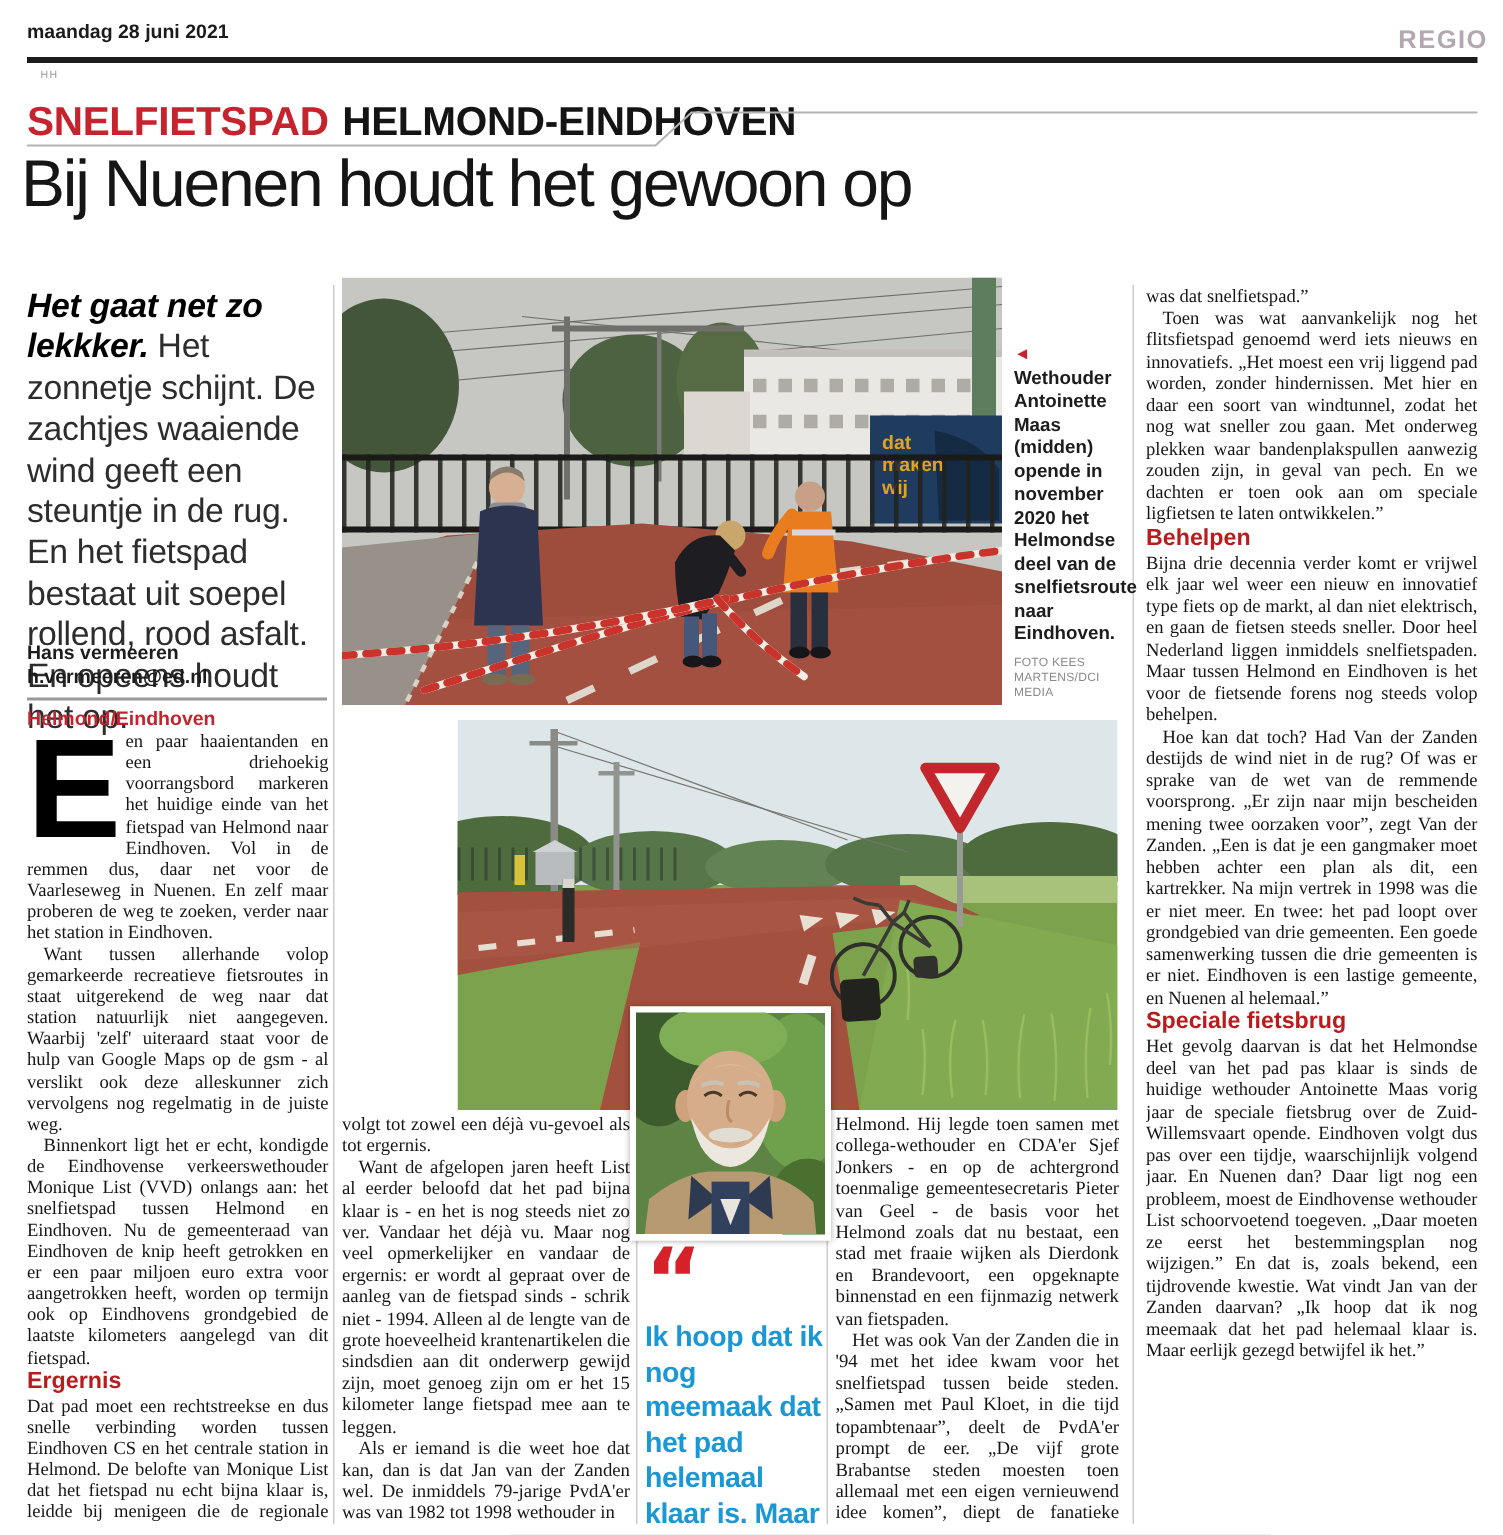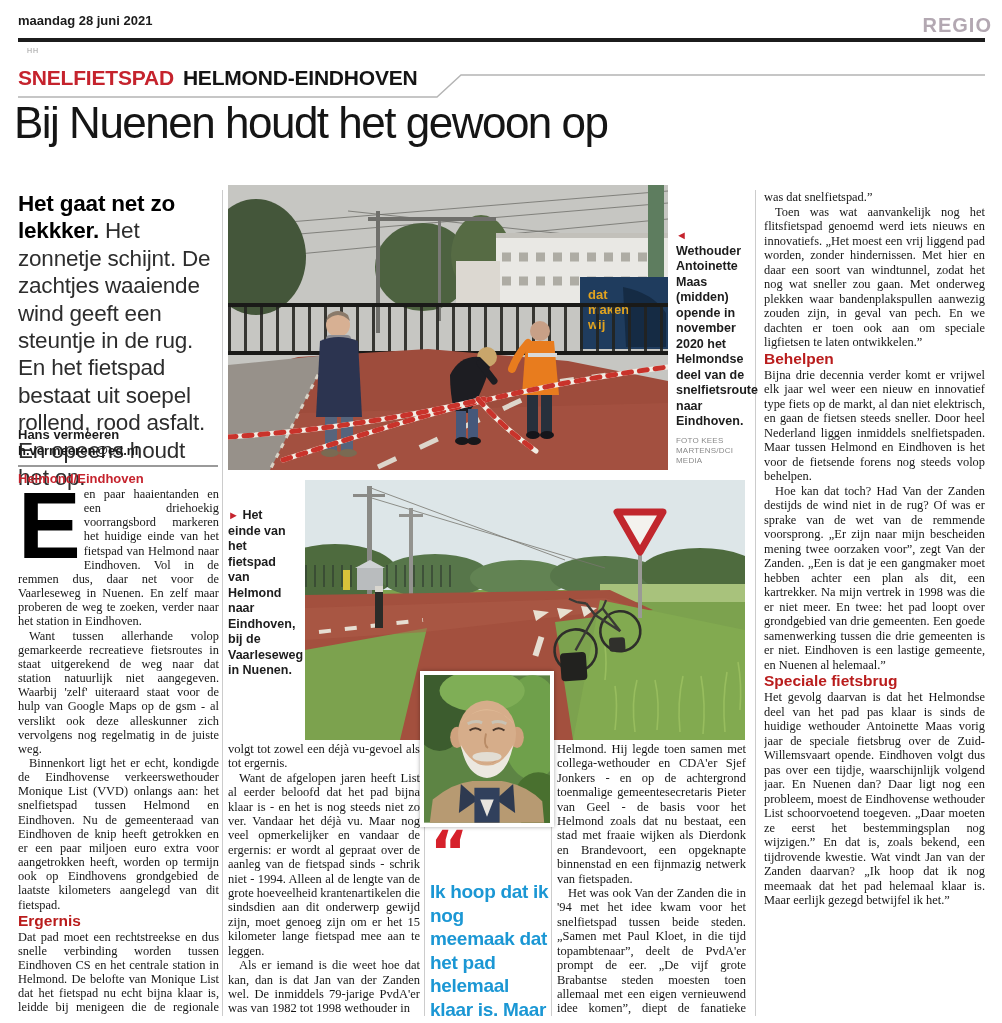--- a/index.html
+++ b/index.html
@@ -3,41 +3,41 @@
 <meta charset="utf-8">
 <style>
   html,body{margin:0;padding:0;background:#e9e9e9;}
   .page{position:relative;width:1002px;height:1023px;background:#ffffff;margin:0 auto;
         font-family:"Liberation Sans",sans-serif;overflow:hidden;padding-left:48px;}
   .abs{position:absolute;}
 
   
   .hdr-date{left:18px;top:13px;font-size:13px;font-weight:700;color:#1b1b1b;}
   .hdr-right{right:17px;top:8px;display:flex;align-items:baseline;gap:26px;}
-  .hdr-section{font-size:20px;font-weight:800;color:#b3a8b2;letter-spacing:1px;}
+  .hdr-section{font-size:17px;font-weight:800;color:#b3a8b2;letter-spacing:1px;}
   .hdr-page{font-size:27px;font-weight:800;color:#111;}
   .hdr-rule{left:18px;top:38px;width:967px;height:4px;background:#1c1c1c;}
   .hdr-mark{left:27px;top:47px;font-size:7px;color:#9a9a9a;letter-spacing:1px;}
 
   
-  .kicker{left:18px;top:66px;font-size:21px;font-weight:800;letter-spacing:-0.2px;white-space:nowrap;}
+  .kicker{left:18px;top:66px;font-size:27px;font-weight:800;letter-spacing:-0.2px;white-space:nowrap;}
   .kicker .topic{color:#c5232d;margin-right:9px;}
   .kicker .subject{color:#141414;}
   .kicker-lines{left:18px;top:70px;}
 
   
   .headline{left:14px;top:100px;width:977px;font-size:44px;font-weight:400;letter-spacing:-1.5px;
             color:#151515;line-height:1.05;white-space:nowrap;}
 
   
   .vline{position:absolute;width:1px;background:#cccccc;}
 
   
   .intro{left:18px;top:190px;width:201px;font-size:22.5px;line-height:27.4px;color:#2d2d2d;letter-spacing:-0.2px;}
-  .intro .lead{font-weight:800;color:#000;}
+  .intro .lead{font-weight:800;color:#000;font-style:italic;}
 
   
   .byline{left:18px;top:427px;width:200px;}
   .byline .a{font-size:13px;font-weight:700;color:#1b1b1b;line-height:16px;}
   .byline .rule{height:2px;background:#9a9a9a;margin:6px 0 4px 0;}
   .byline .tag{font-size:13px;font-weight:700;color:#c5232d;}
 
   
   .bodytext{font-family:"Liberation Serif",serif;color:#161616;text-align:justify;overflow:hidden;}
   .bodytext p{margin:0;text-indent:11px;}
@@ -259,24 +259,20 @@
         <rect x="54" y="70" width="16" height="14" rx="3" fill="#30302c"></rect>
         <path d="M25,32 L17,28 M50,40 L54,32" stroke="#3a3a35" stroke-width="2.2"></path>
       </g>
       <g>
         <rect x="70" y="106" width="8" height="42" fill="#2b2b28"></rect>
         <rect x="70" y="106" width="8" height="6" fill="#d9d6cf"></rect>
       </g>
     </svg>
   </div>
 
-  <div class="abs caption" style="left:228px;top:508px;">
-    <span class="arrow">►</span>
-    <span>Het einde van het fietspad van Helmond naar Eindhoven, bij de Vaarleseweg in Nuenen.</span>
-  </div>
 
   <div class="abs portrait-frame">
     <svg width="126" height="148" viewBox="0 0 130 152">
       <rect width="130" height="152" fill="#5d8444"></rect>
       <ellipse cx="16" cy="34" rx="30" ry="44" fill="#3c5c2e"></ellipse>
       <ellipse cx="112" cy="54" rx="32" ry="54" fill="#6fa04b"></ellipse>
       <ellipse cx="60" cy="16" rx="44" ry="22" fill="#7fae56"></ellipse>
       <ellipse cx="118" cy="130" rx="26" ry="30" fill="#49702f"></ellipse>
       <path d="M6,152 L9,128 Q30,111 50,109 L80,109 Q106,113 122,130 L124,152 Z" fill="#b79a72"></path>
       <path d="M38,112 L56,128 L36,142 Z" fill="#2e3a50"></path>

